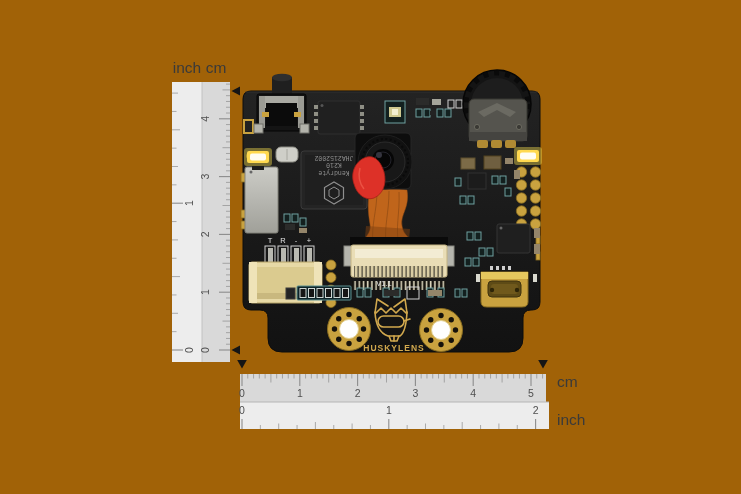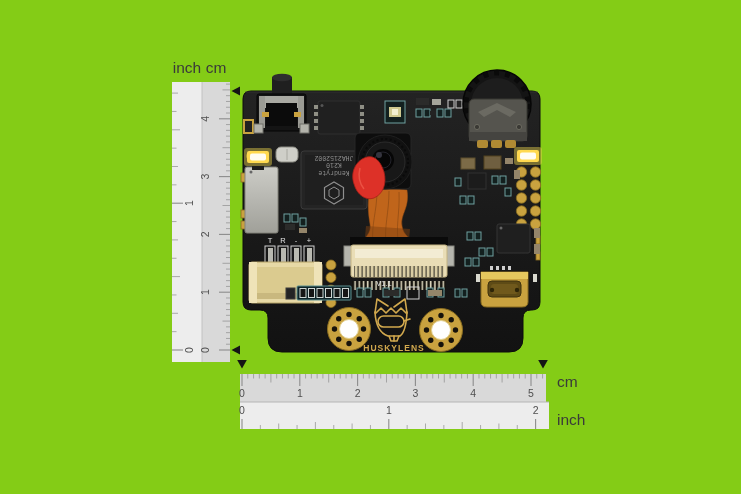--- a/index.html
+++ b/index.html
@@ -1,16 +1,16 @@
 <!DOCTYPE html>
 <html><head>
 <meta charset="utf-8">
 <style>
   html,body{margin:0;padding:0;background:#fff;}
-  .stage{position:relative;width:741px;height:494px;background:#84cc16;overflow:hidden;
+  .stage{position:relative;width:741px;height:494px;background:#a16207;overflow:hidden;
          font-family:"Liberation Sans",sans-serif;}
   svg{position:absolute;left:0;top:0;}
   .ruler-label{font:15.5px "Liberation Sans",sans-serif;fill:#3a3a3a;}
   .ruler-num{font:10.5px "Liberation Sans",sans-serif;fill:#4f4f4f;}
   .silk{fill:none;stroke:#cfcfcf;stroke-width:1;}
   .silktxt{font:7.5px "Liberation Sans",sans-serif;fill:#e2e2e2;}
   .tealpad{fill:#13201f;stroke:#6fa0a0;stroke-width:1;}
   .tan{fill:#94856a;}
   .darkc{fill:#2b2b2a;}
   .goldpad{fill:#c9a23f;stroke:#8a6d20;stroke-width:0.8;}

